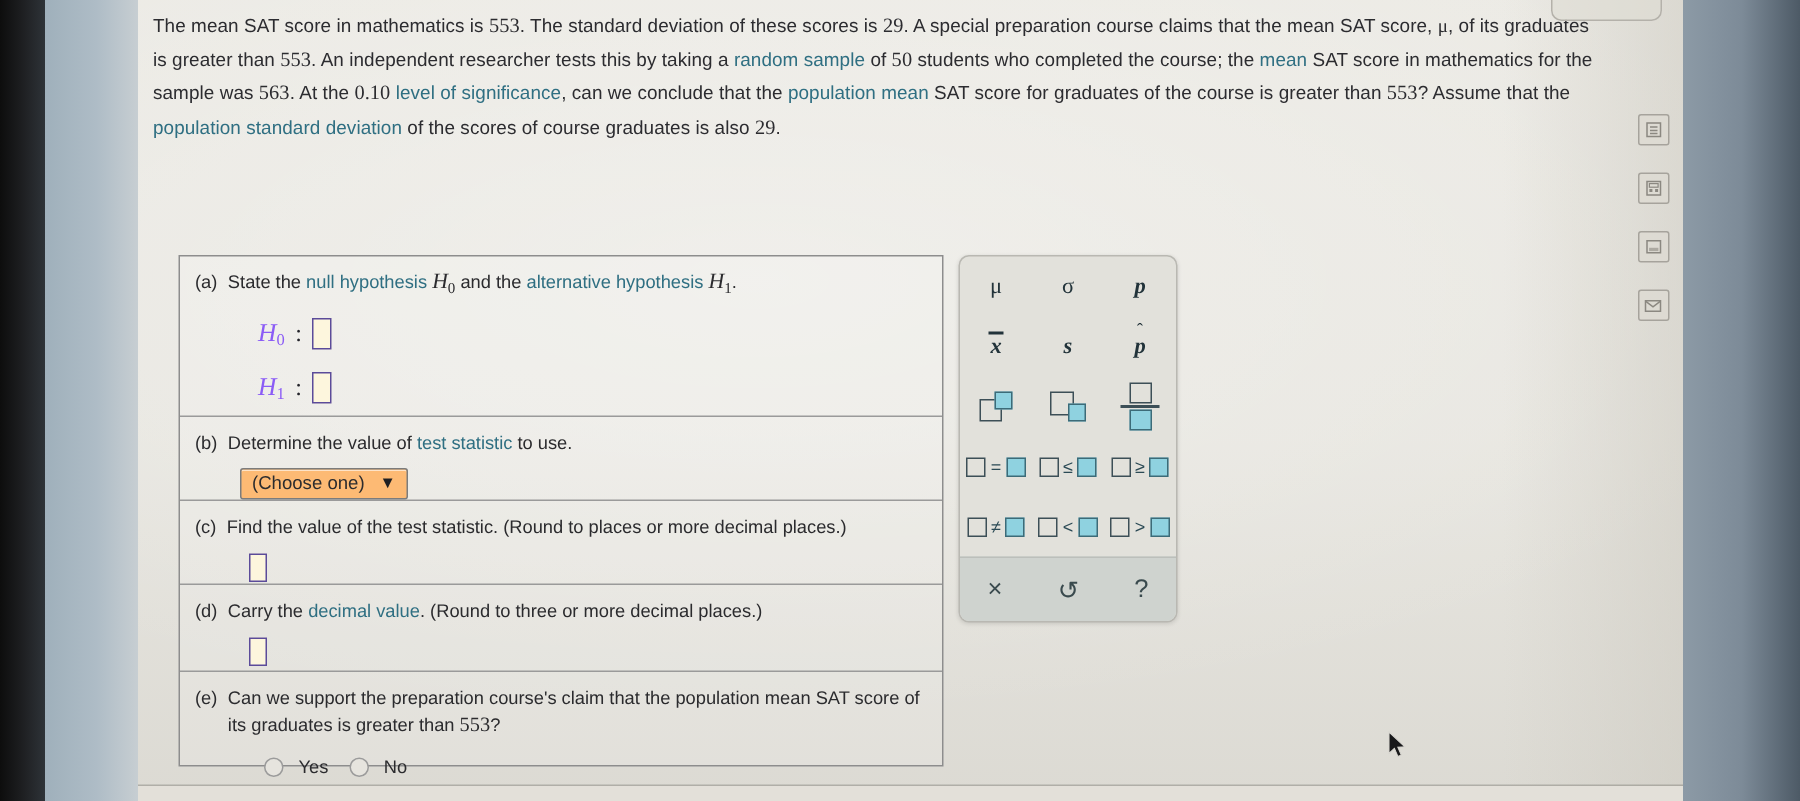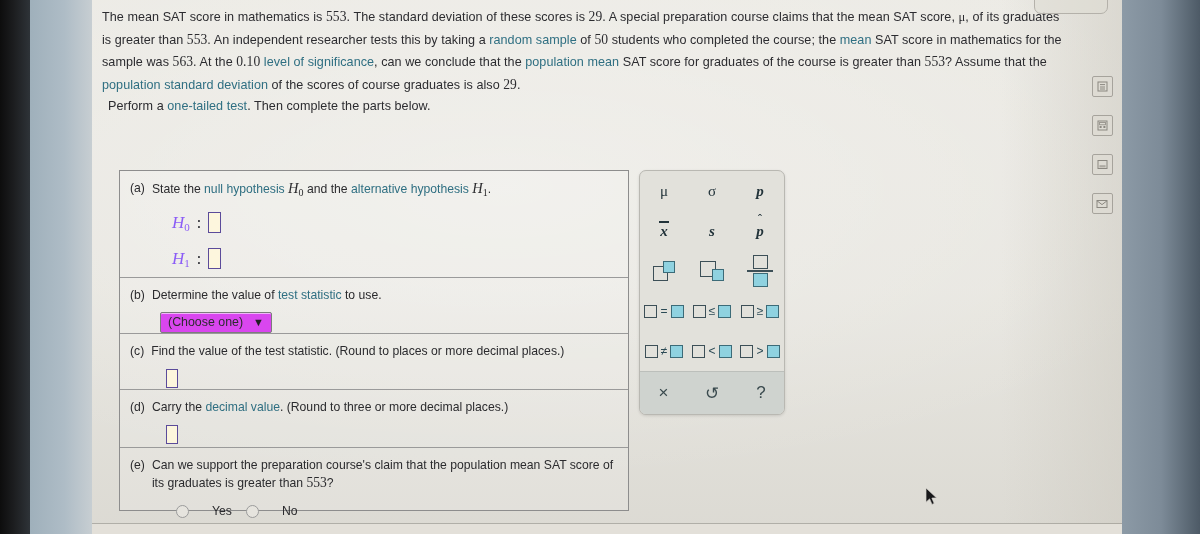--- a/index.html
+++ b/index.html
@@ -77,30 +77,30 @@
   .colon{font-family:"Liberation Serif",serif;font-size:16px;color:#23232a;}
   .mathbox{
     display:inline-block;width:11px;height:19px;
     border:1.6px solid #5b4b9a;background:#fdf6dd;
     vertical-align:middle;
   }
   .mathbox.small{width:10px;height:17px;}
 
   
   .selwrap{margin:8px 0 0 30px;display:inline-flex;align-items:center;gap:10px;
-    border:1px solid #7c7c7c;background:#d946ef;
+    border:1px solid #7c7c7c;background:#fdba74;
     padding:2px 7px 3px 7px;border-radius:2px;box-shadow:0 1px 0 rgba(255,255,255,.6) inset;}
   .seltxt{font-size:12.4px;color:#2c2c2e;}
   .caret{font-size:11px;color:#1f1f22;}
 
   .ansbox{margin:9px 0 0 36px;}
 
   
   .radios{margin:12px 0 0 46px;display:flex;gap:14px;align-items:center;}
-  .rad{display:inline-flex;align-items:center;gap:23px;}
+  .rad{display:inline-flex;align-items:center;gap:10px;}
   .rdot{width:11px;height:11px;border-radius:50%;border:1px solid #9b9b9b;
         background:#e6e4de;display:inline-block;}
   .rlabel{font-size:12.2px;color:#2b2b2e;}
 
   
   .palette{
     position:absolute;left:547px;top:170px;width:146px;height:245px;
     background:#e2e1db;border:1px solid #b9b8b2;border-radius:7px;
     box-shadow:0 1px 3px rgba(0,0,0,.12);box-sizing:border-box;overflow:hidden;
   }
@@ -160,21 +160,20 @@
   <div class="page">
     <div class="botline2"></div>
     <div class="botline"></div>
 
     <div class="topbtn"></div>
 
     <div class="content">
 
       <div class="prose">
         <p class="p-main"><span>The mean SAT score in mathematics is </span><span class="num">553</span><span>. The standard deviation of these scores is </span><span class="num">29</span><span>. A special preparation course claims that the mean SAT score, </span><span class="mu">μ</span><span>, of its graduates is greater than </span><span class="num">553</span><span>. An independent researcher tests this by taking a </span><span class="lnk">random sample</span><span> of </span><span class="num">50</span><span> students who completed the course; the </span><span class="lnk">mean</span><span> SAT score in mathematics for the sample was </span><span class="num">563</span><span>. At the </span><span class="num">0.10</span><span> </span><span class="lnk">level of significance</span><span>, can we conclude that the </span><span class="lnk">population mean</span><span> SAT score for graduates of the course is greater than </span><span class="num">553</span><span>? Assume that the </span><span class="lnk">population standard deviation</span><span> of the scores of course graduates is also </span><span class="num">29</span><span>.</span></p>
-        <p class="p-perform"><span>Perform a </span><span class="lnk">one-tailed test</span><span>. Then complete the parts below.</span></p>
       </div>
 
       <div class="qpanel">
 
         <div class="qrow rowA">
           <div class="qlabel">
             <span class="tag">(a)</span>
             <span class="txt"><span>State the </span><span class="lnk">null hypothesis</span><span> <i style="font-family:'Liberation Serif',serif;font-size:14.5px">H</i><span style="font-family:'Liberation Serif',serif;font-size:10px;vertical-align:-3px">0</span></span><span> and the </span><span class="lnk">alternative hypothesis</span><span> <i style="font-family:'Liberation Serif',serif;font-size:14.5px">H</i><span style="font-family:'Liberation Serif',serif;font-size:10px;vertical-align:-3px">1</span></span><span>.</span></span>
           </div>
           <div class="hyp">

